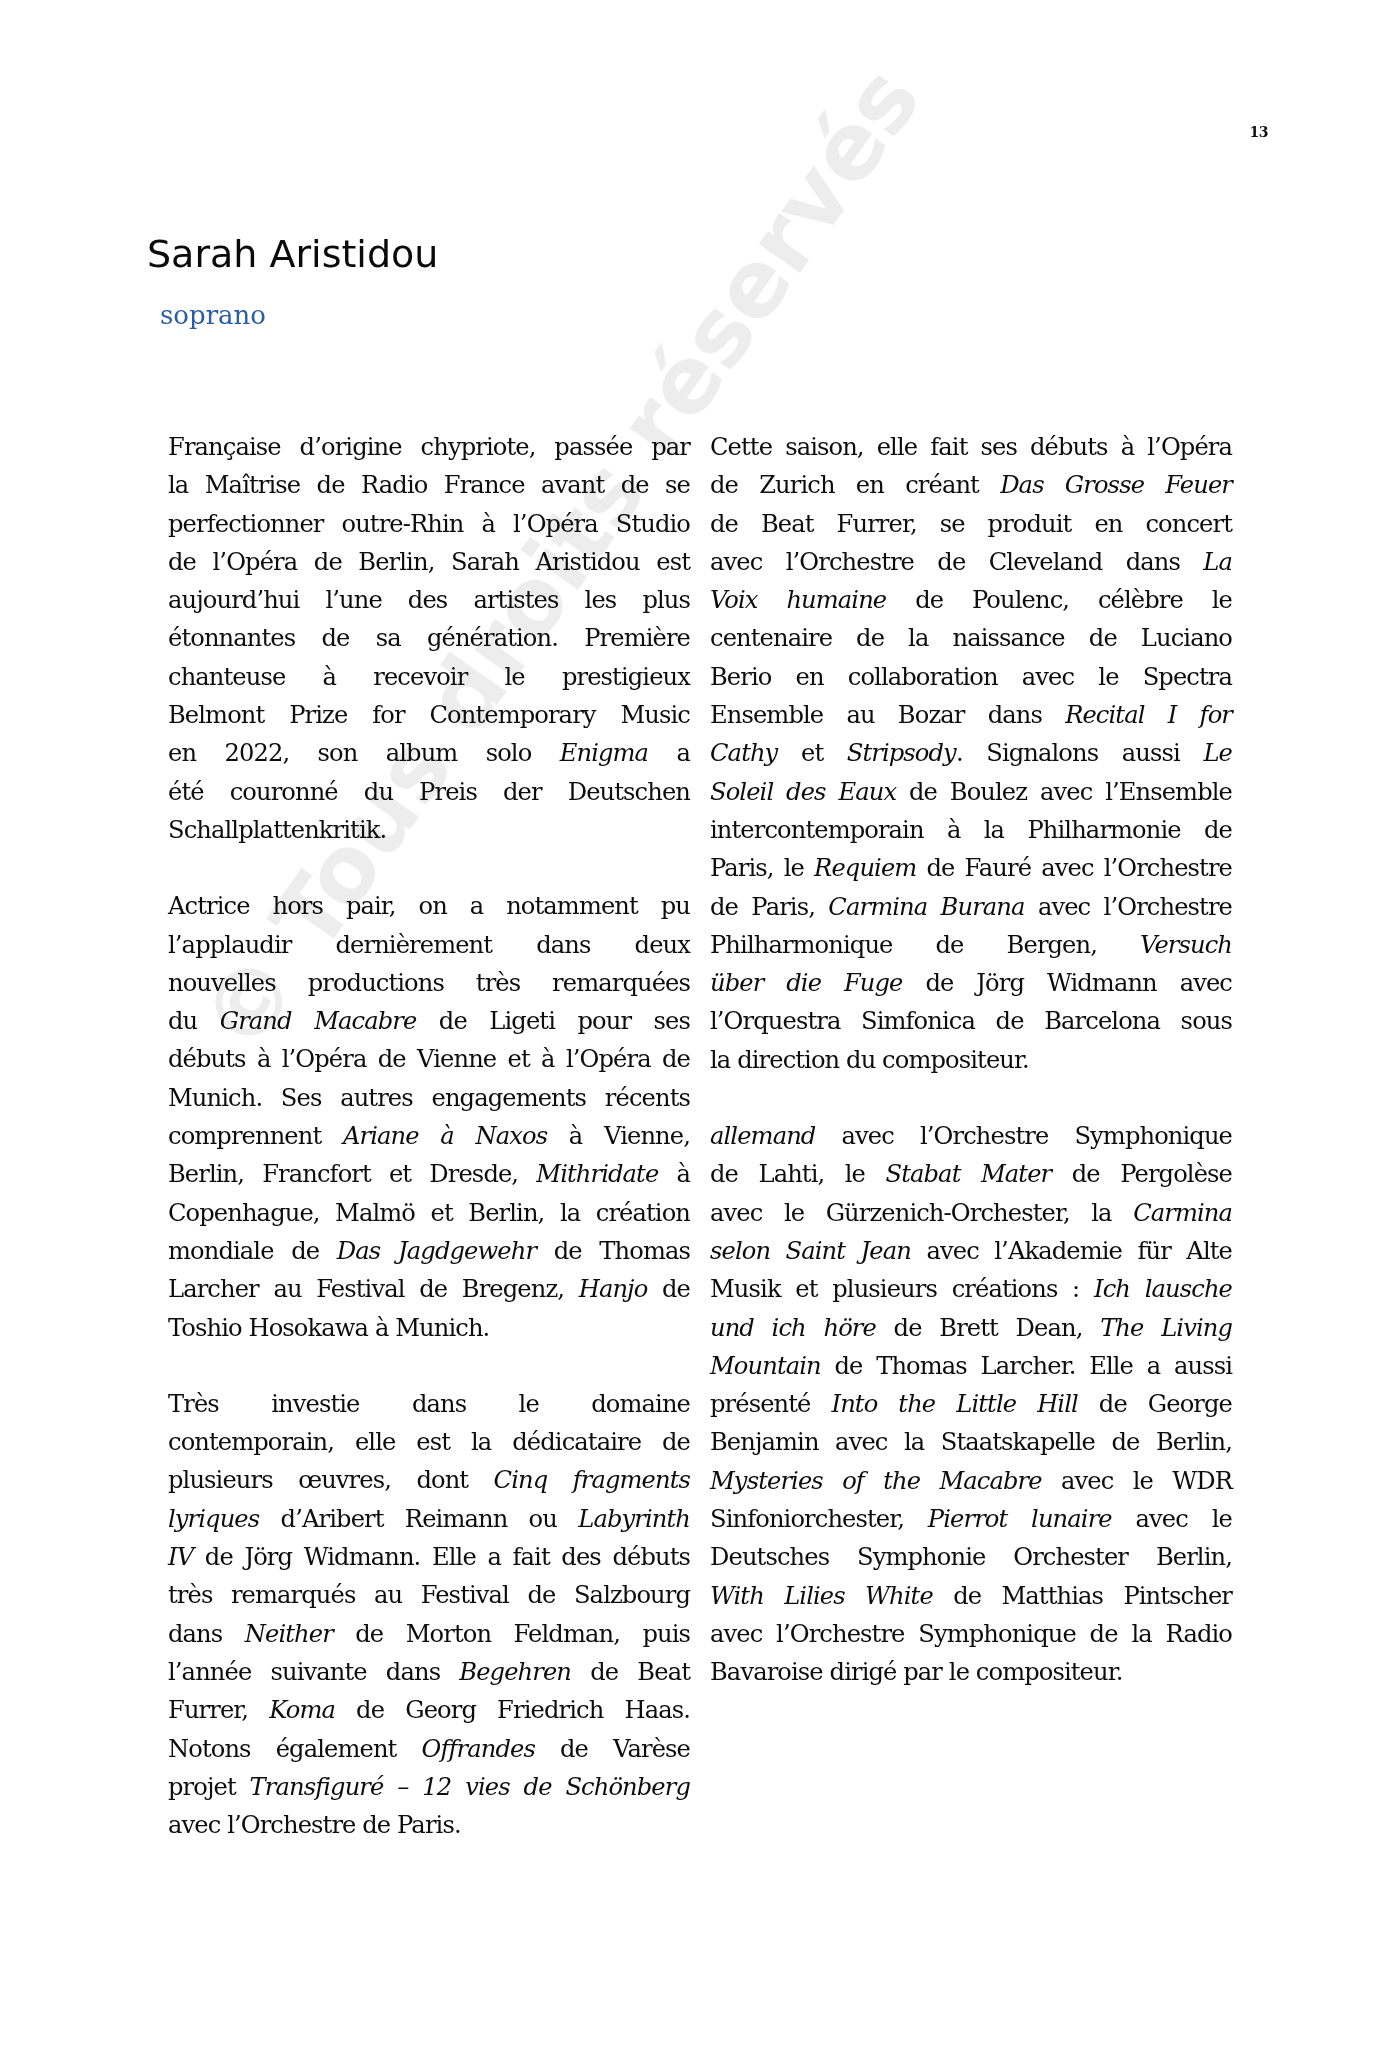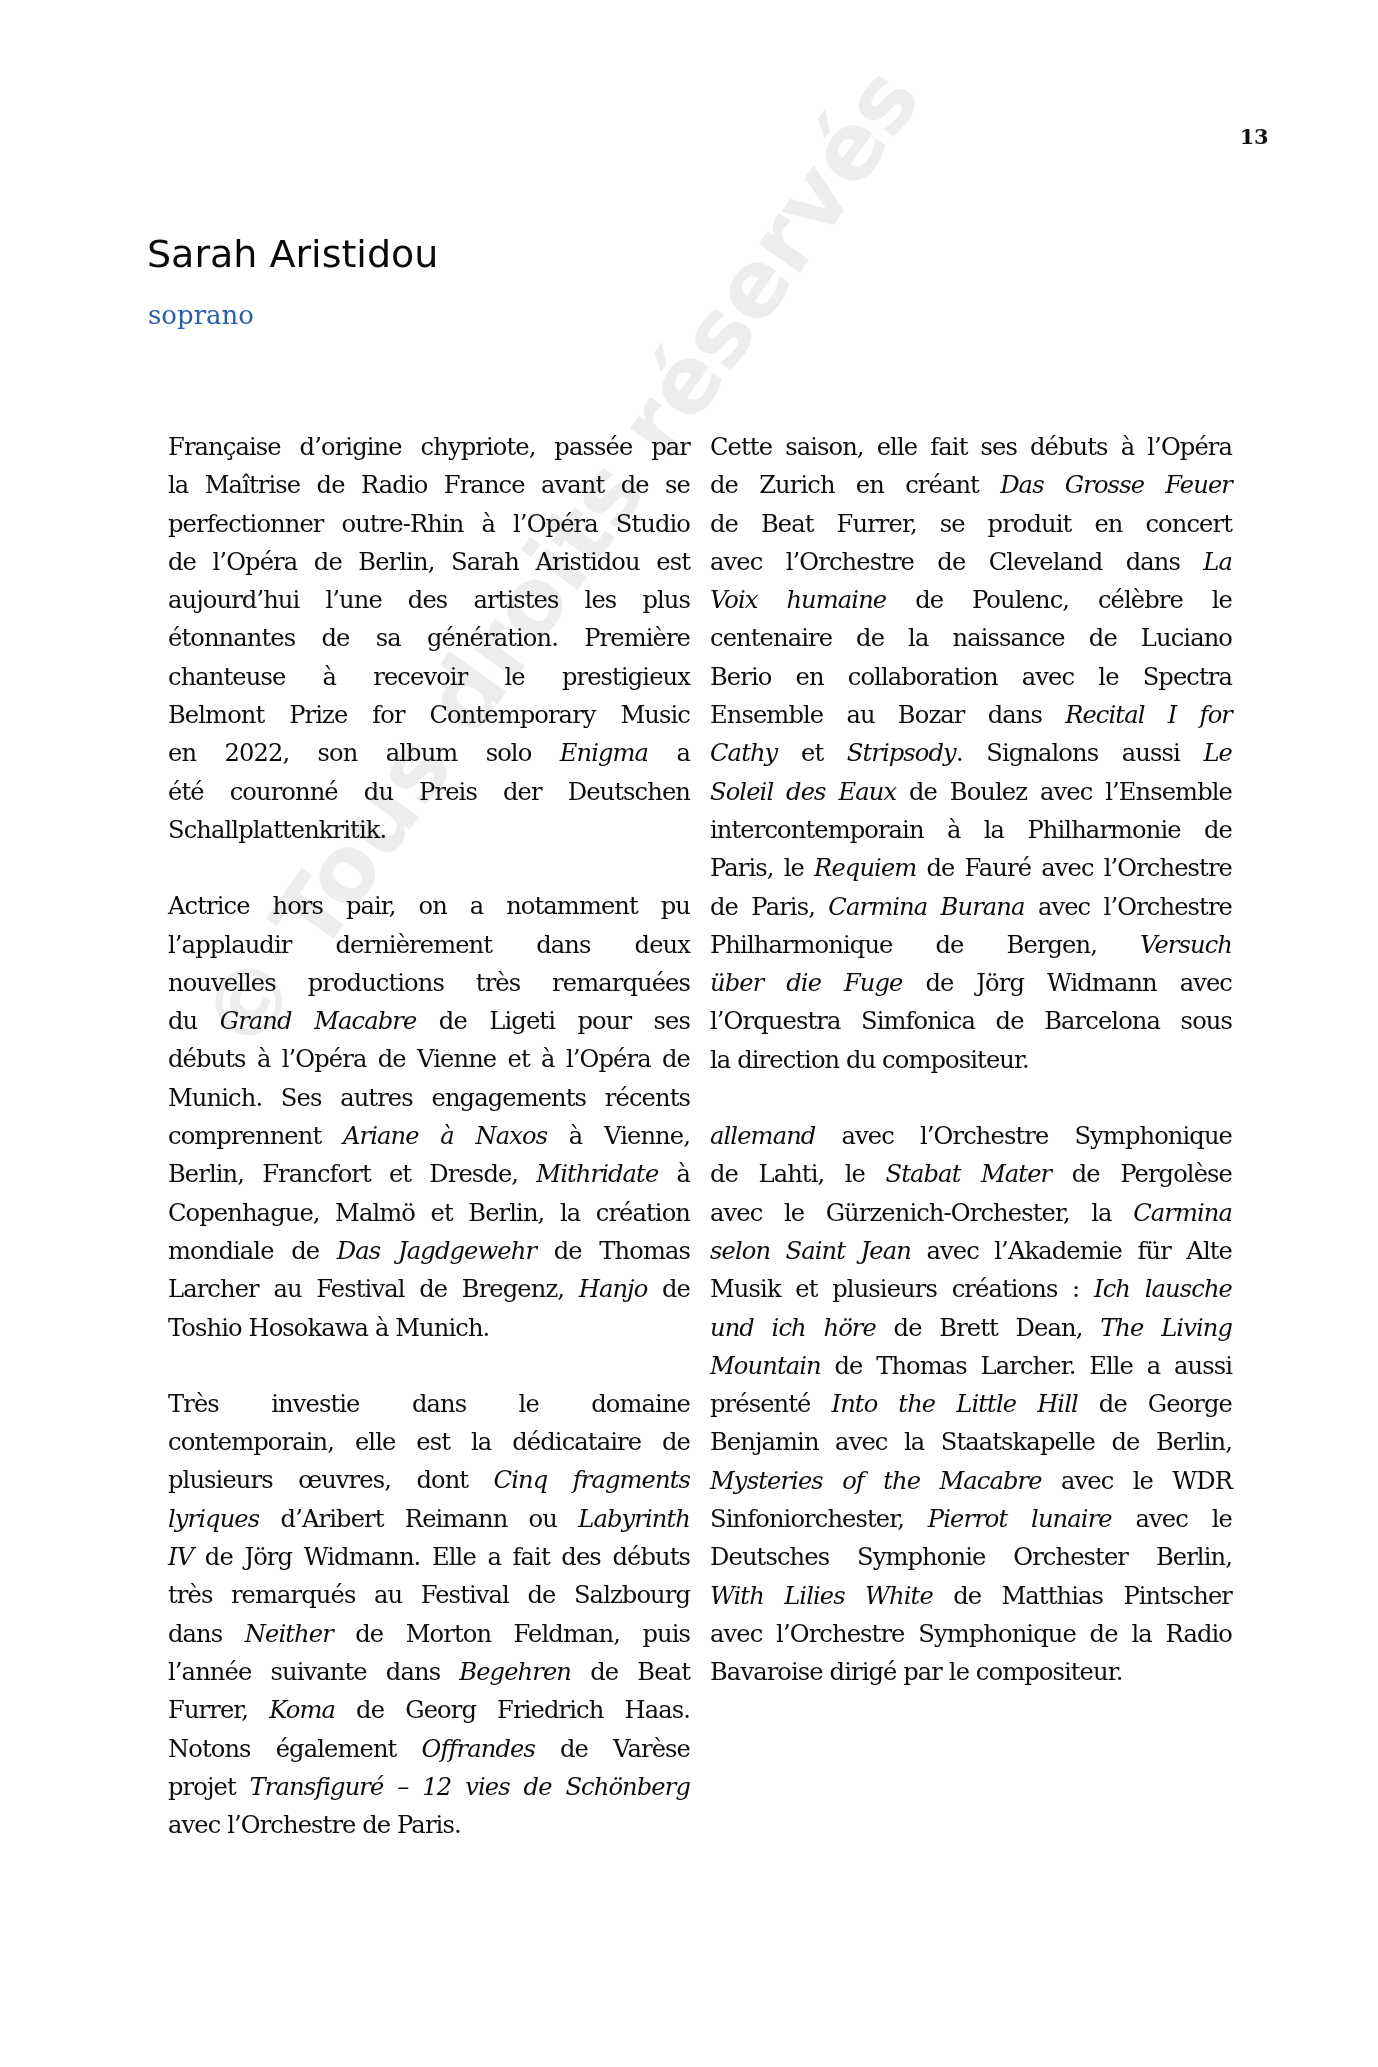--- a/index.html
+++ b/index.html
@@ -1,29 +1,29 @@
 <!DOCTYPE html>
 <html><head>
 <meta charset="utf-8">
 <style>
   html, body { margin: 0; padding: 0; background: #ffffff; }
   body { width: 1378px; height: 2067px; position: relative; overflow: hidden; }
   .page { position: absolute; left: 0; top: 0; width: 1378px; height: 2067px; }
   .page-number {
     position: absolute; left: 1228px; top: 124px; width: 40px;
-    font-family: "DejaVu Serif", serif; font-weight: bold; font-size: 21px;
+    font-family: "DejaVu Serif", serif; font-weight: bold; font-size: 14px;
     color: #111; text-align: right; letter-spacing: -0.5px;
   }
   .name {
     position: absolute; left: 147px; top: 232px;
     font-family: "DejaVu Sans", sans-serif; font-weight: normal; font-size: 38px;
     color: #0a0a0a; letter-spacing: 0px;
   }
   .role {
-    position: absolute; left: 148px; top: 300px;
+    position: absolute; left: 160px; top: 300px;
     font-family: "DejaVu Serif", serif; font-size: 26px; color: #2a5ea8;
   }
   .col { position: absolute; top: 428px; width: 522px; }
   .col.left { left: 148px; margin-left: 20px; }
   .col.right { left: 710px; }
   .para { margin: 0 0 38px 0; }
   .line {
     display: block; height: 38.3px; line-height: 38.3px; white-space: nowrap;
     font-family: "DejaVu Serif", serif; font-size: 24.2px; color: #0d0d0d;
     text-align: justify; text-align-last: justify; letter-spacing: -0.9px; word-spacing: 0px;

